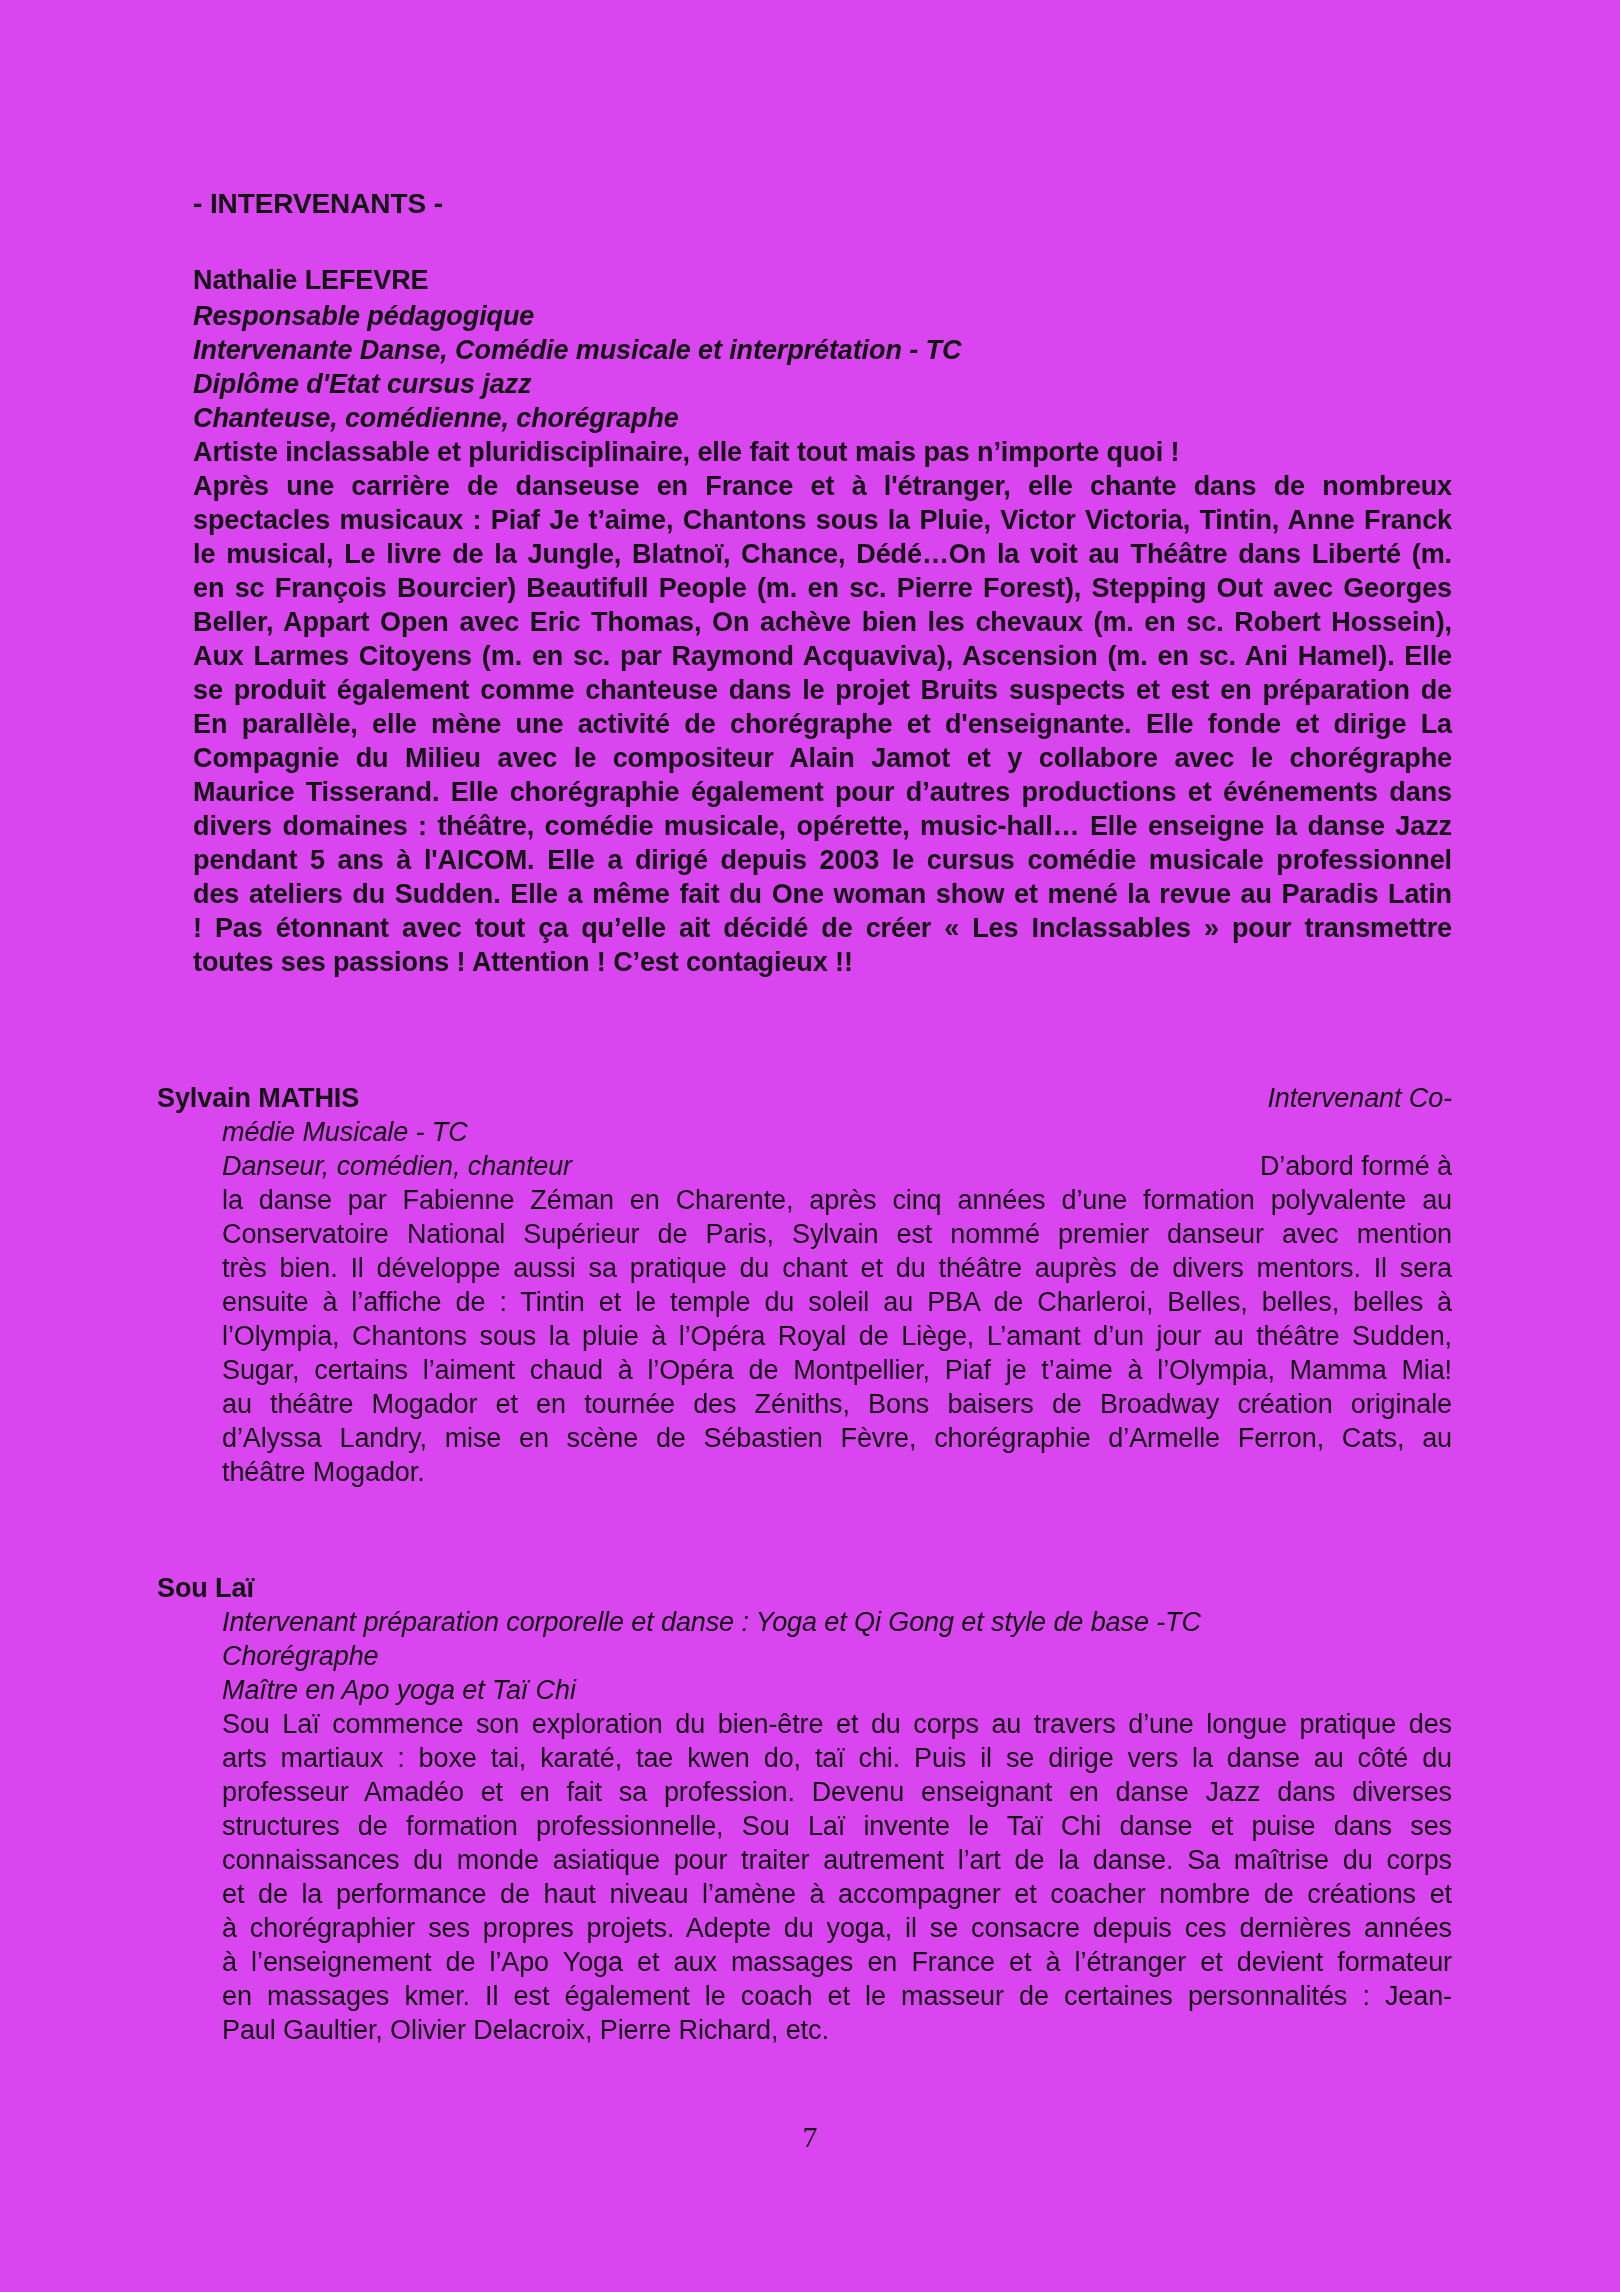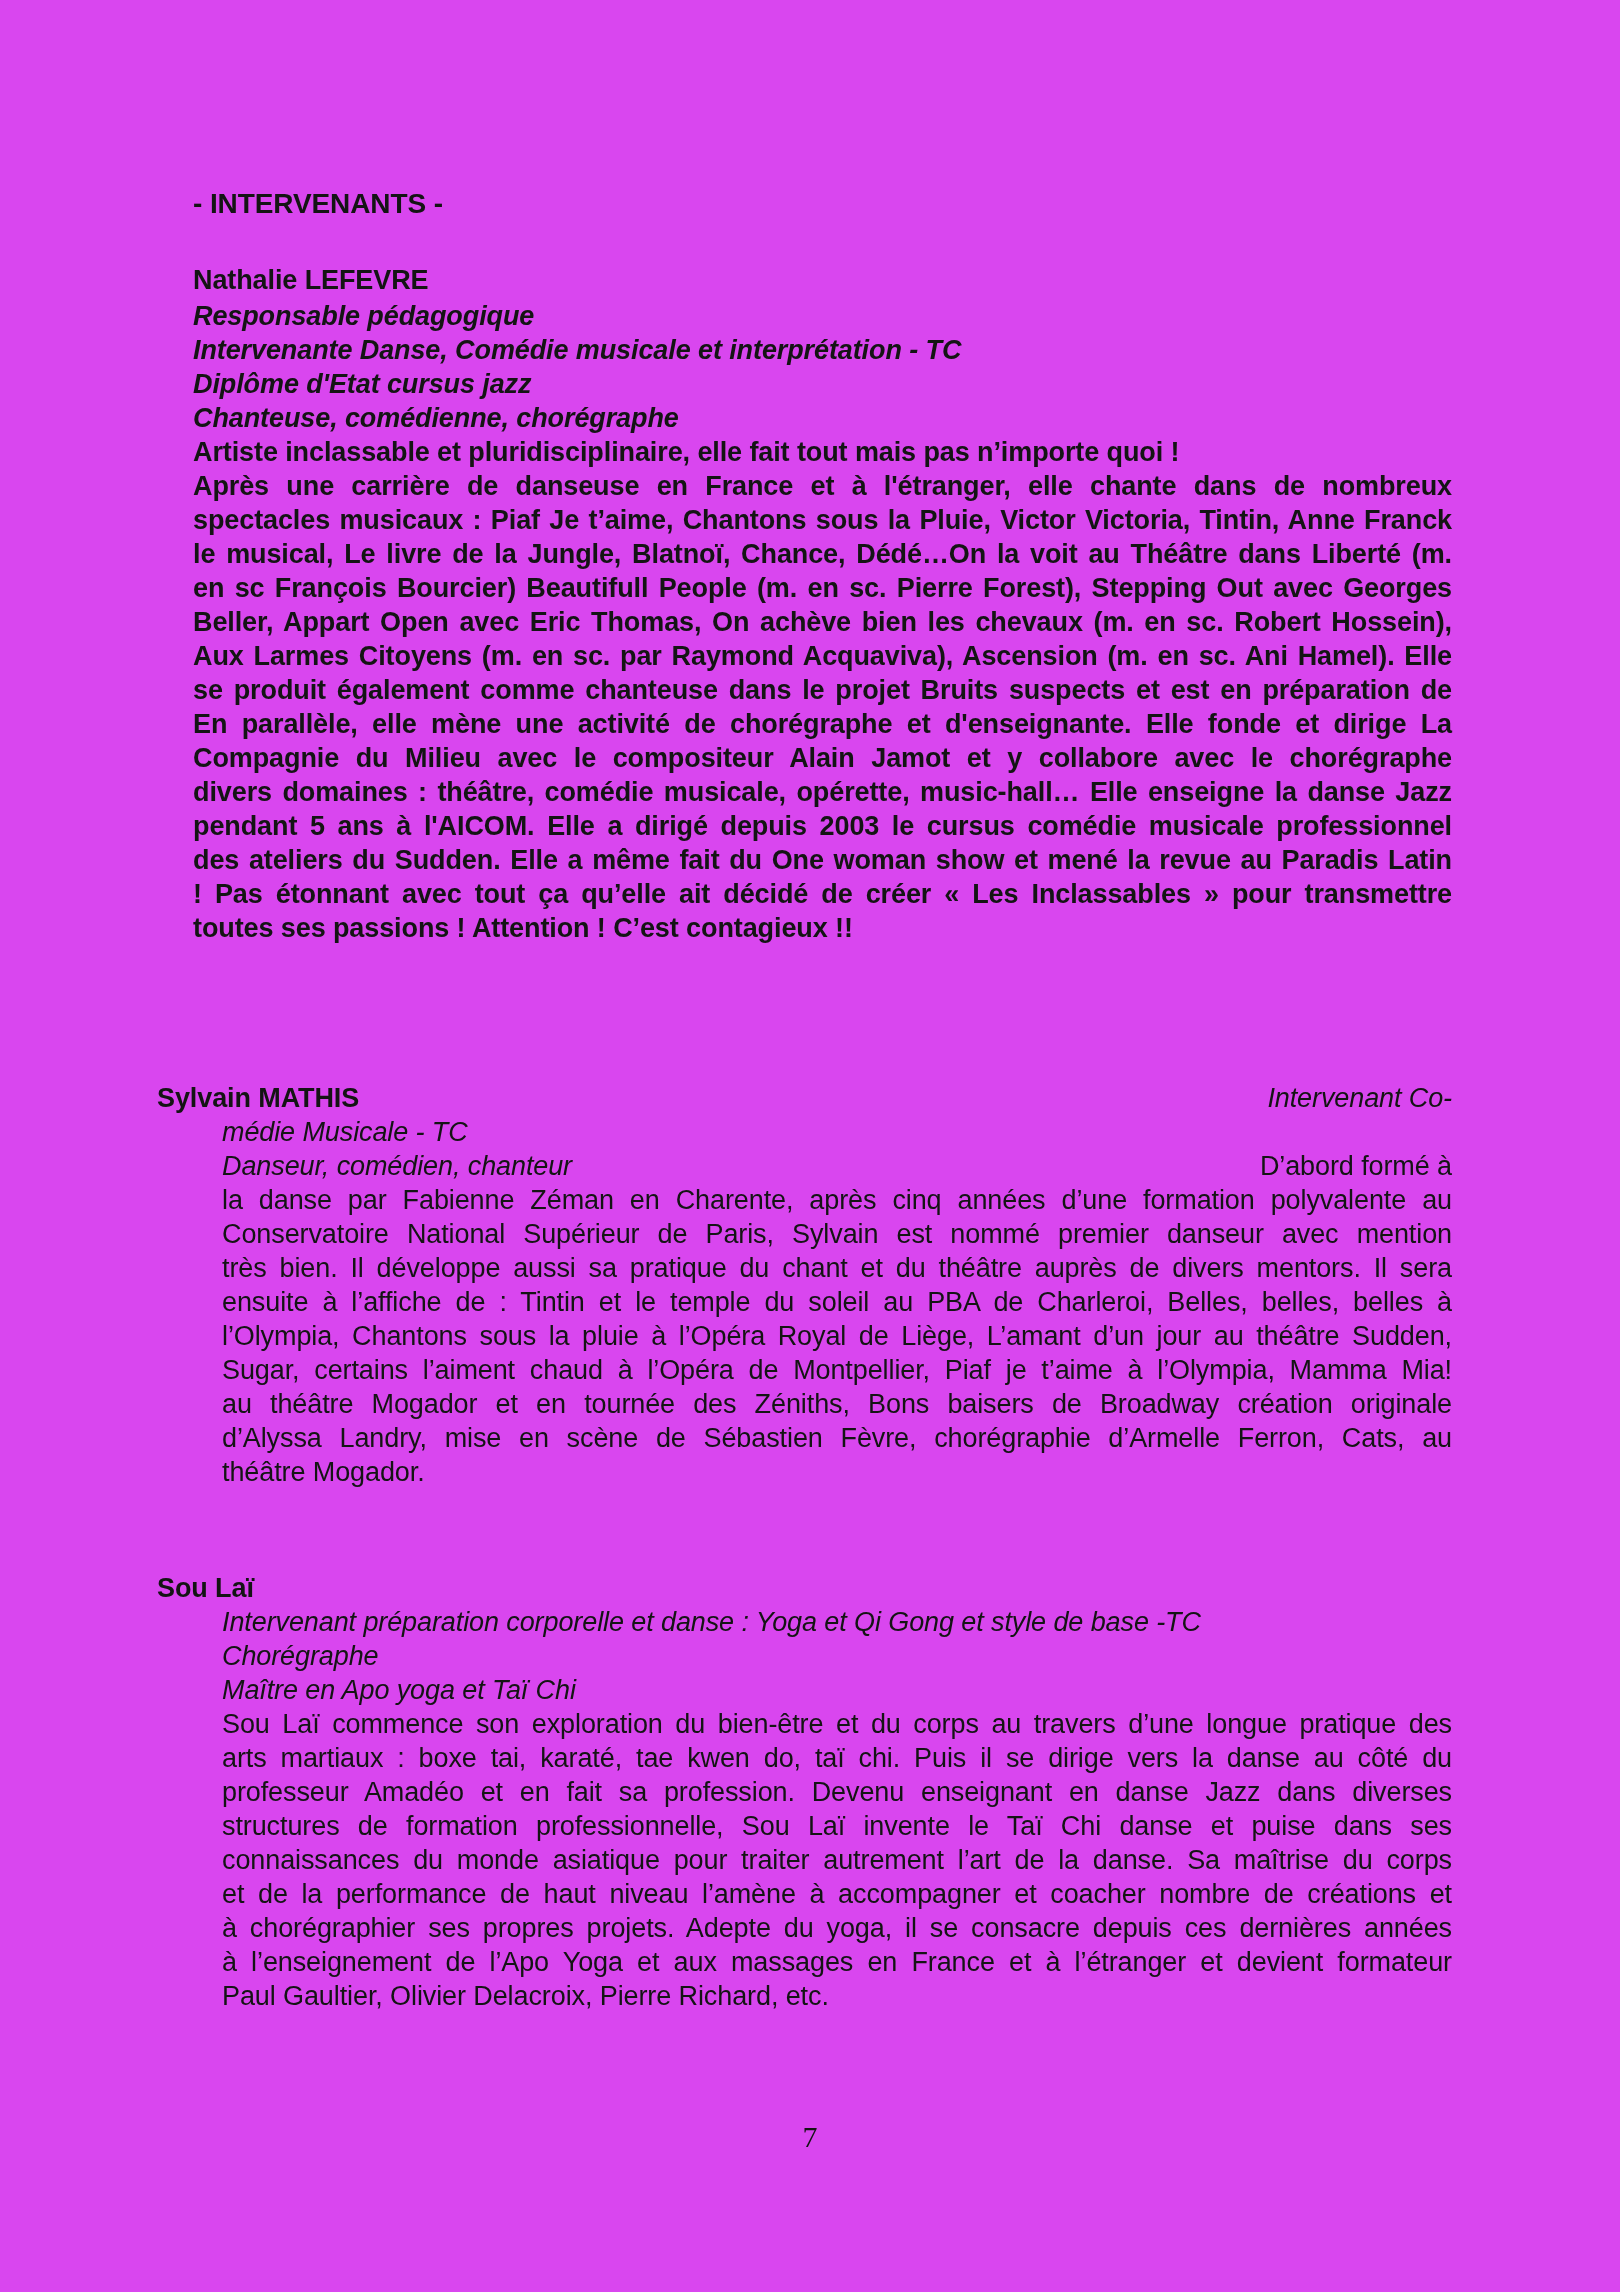--- a/index.html
+++ b/index.html
@@ -61,20 +61,21 @@
         <div class="line jline">spectacles musicaux : Piaf Je t’aime, Chantons sous la Pluie, Victor Victoria, Tintin, Anne Franck</div>
         <div class="line jline">le musical, Le livre de la Jungle, Blatnoï, Chance, Dédé…On la voit au Théâtre dans Liberté (m.</div>
         <div class="line jline">en sc François Bourcier) Beautifull People (m. en sc. Pierre Forest), Stepping Out avec Georges</div>
         <div class="line jline">Beller, Appart Open avec Eric Thomas, On achève bien les chevaux (m. en sc. Robert Hossein),</div>
         <div class="line jline">Aux Larmes Citoyens (m. en sc. par Raymond Acquaviva), Ascension (m. en sc. Ani Hamel). Elle</div>
         <div class="line jline">se produit également comme chanteuse dans le projet Bruits suspects et est en préparation de</div>
       </div>
     <div>
         <div class="line jline">En parallèle, elle mène une activité de chorégraphe et d'enseignante. Elle fonde et dirige La</div>
         <div class="line jline">Compagnie du Milieu avec le compositeur Alain Jamot et y collabore avec le chorégraphe</div>
+        <div class="line jline">Maurice Tisserand. Elle chorégraphie également pour d’autres productions et événements dans</div>
         <div class="line jline">divers domaines : théâtre, comédie musicale, opérette, music-hall… Elle enseigne la danse Jazz</div>
         <div class="line jline">pendant 5 ans à l'AICOM. Elle a dirigé depuis 2003 le cursus comédie musicale professionnel</div>
         <div class="line jline">des ateliers du Sudden.  Elle a même fait du One woman show et mené la revue au Paradis Latin</div>
         <div class="line jline">! Pas étonnant avec tout ça qu’elle ait décidé de créer « Les Inclassables » pour transmettre</div>
       </div>
     <div class="line">toutes ses passions ! Attention ! C’est contagieux !!</div>
   </div>
 
   <div class="abs sylvain-body">
     <div class="line flexline outdent">
@@ -108,20 +109,21 @@
       </div>
     <div>
         <div class="line jline">Sou Laï commence son exploration du bien-être et du corps au travers d’une longue pratique des</div>
         <div class="line jline">arts martiaux : boxe tai, karaté, tae kwen do, taï chi. Puis il se dirige vers la danse au côté du</div>
         <div class="line jline">professeur Amadéo et en fait sa profession. Devenu enseignant en danse Jazz dans diverses</div>
         <div class="line jline">structures de formation professionnelle, Sou Laï invente le Taï Chi danse et puise dans ses</div>
         <div class="line jline">connaissances du monde asiatique pour traiter autrement l’art de la danse. Sa maîtrise du corps</div>
         <div class="line jline">et de la performance de haut niveau l’amène à accompagner et coacher nombre de créations et</div>
         <div class="line jline">à chorégraphier ses propres projets. Adepte du yoga, il se consacre depuis ces dernières années</div>
         <div class="line jline">à l’enseignement de l’Apo Yoga et aux massages en France et à l’étranger et devient formateur</div>
+        <div class="line jline">en massages kmer. Il est également le coach et le masseur de certaines personnalités : Jean-</div>
       </div>
     <div class="line">Paul Gaultier, Olivier Delacroix, Pierre Richard, etc.</div>
   </div>
 
   <div class="abs page-number">7</div>
 
 </div>
 
 
 </body></html>

